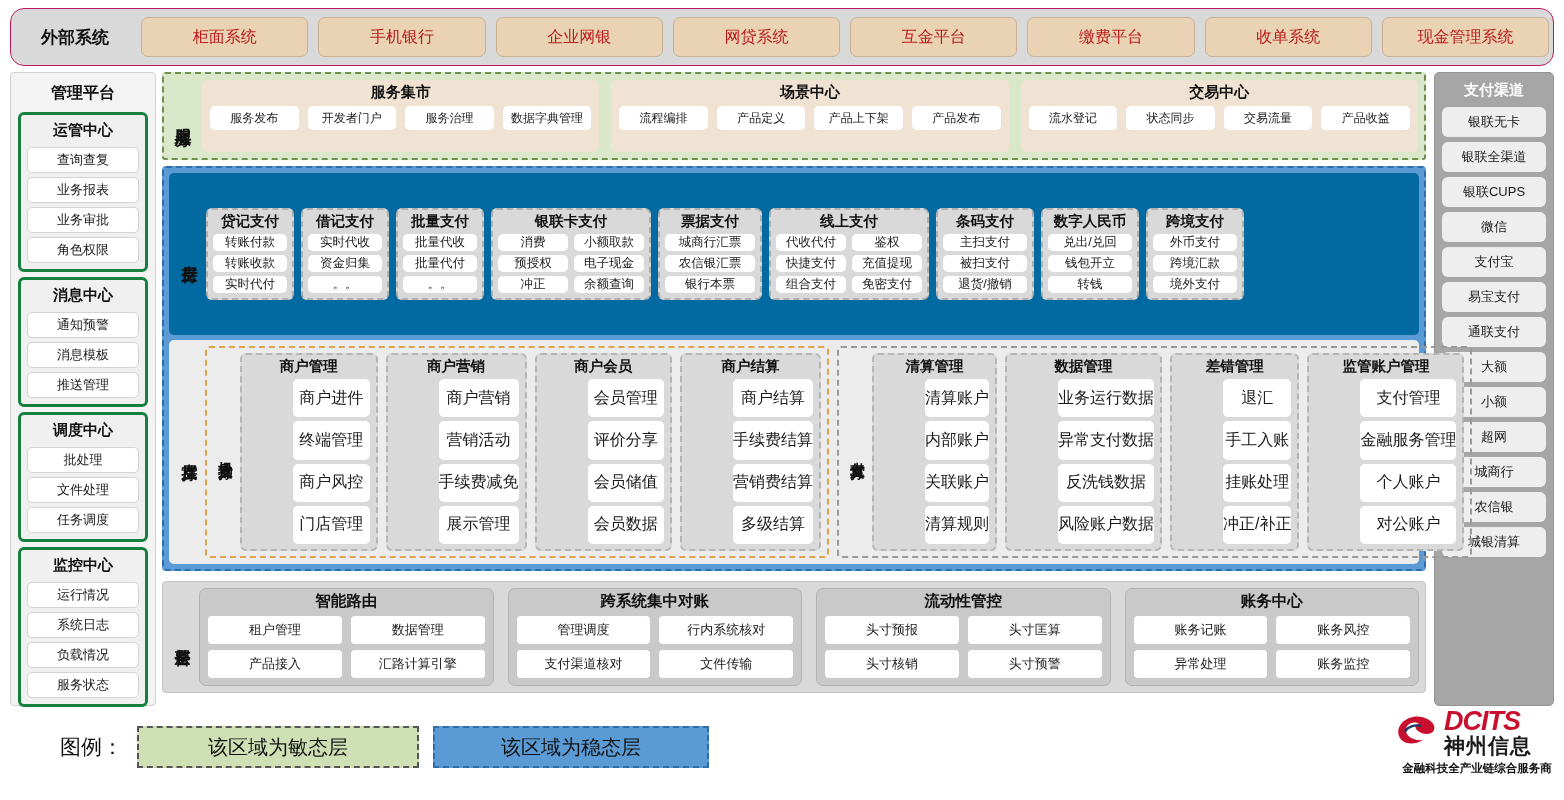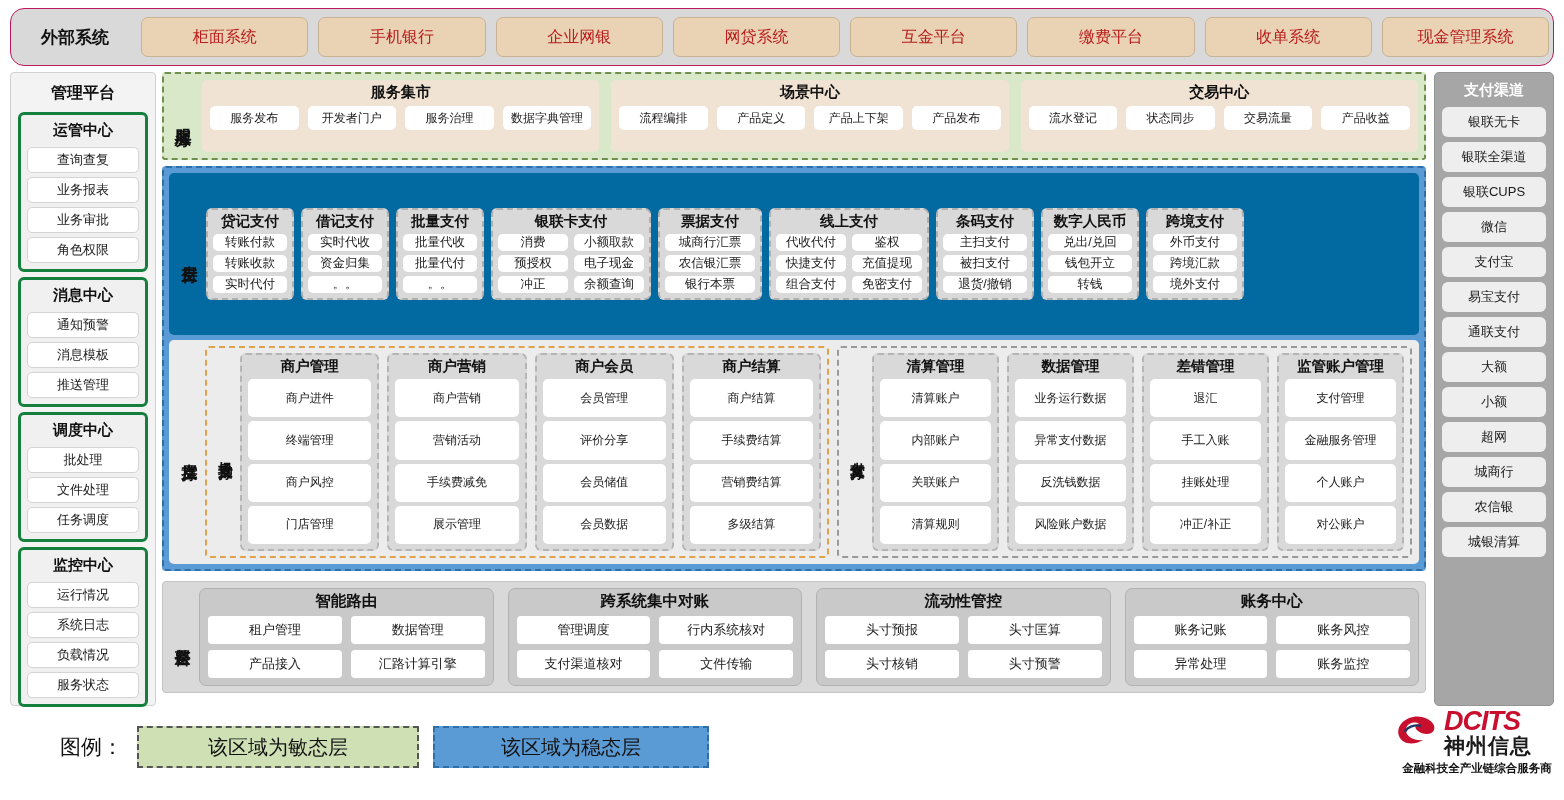--- a/index.html
+++ b/index.html
@@ -112,21 +112,21 @@
   .zone-scene { border:2px dashed #e0a24a; width:624px; }
   .zone-payspt { border:2px dashed #9a9a9a; flex:1; }
   .sup-zone-vlabel { width:24px; font-size:14.5px; }
   .sup-cards { display:flex; flex:1; gap:8px; padding-left:3px; }
   .sup-card {
     flex:1; background:#d9d9d9; border:2px dashed #b5b5b5; border-radius:6px;
     padding:2px 6px 5px; display:flex; flex-direction:column;
   }
   .sup-card-title { font-size:14.5px; font-weight:bold; text-align:center; color:#111; margin-bottom:3px; }
   .sup-chips { display:flex; flex-direction:column; gap:4px; flex:1; }
-  .sup-chip { flex:1; border:none; border-radius:5px; font-size:12px; }
+  .sup-chip { flex:1; border:none; border-radius:5px; font-size:16px;margin-left:45px; }
 
   
   .int-layer {
     position:absolute; left:162px; top:581px; width:1264px; height:112px;
     background:#d9d9d9; border:1px solid #c4c4c4; border-radius:4px;
     display:flex; align-items:stretch; padding:6px;
   }
   .int-vlabel { width:26px; font-size:16px; }
   .int-cols { display:flex; flex:1; gap:14px; padding-left:4px; }
   .int-card {

